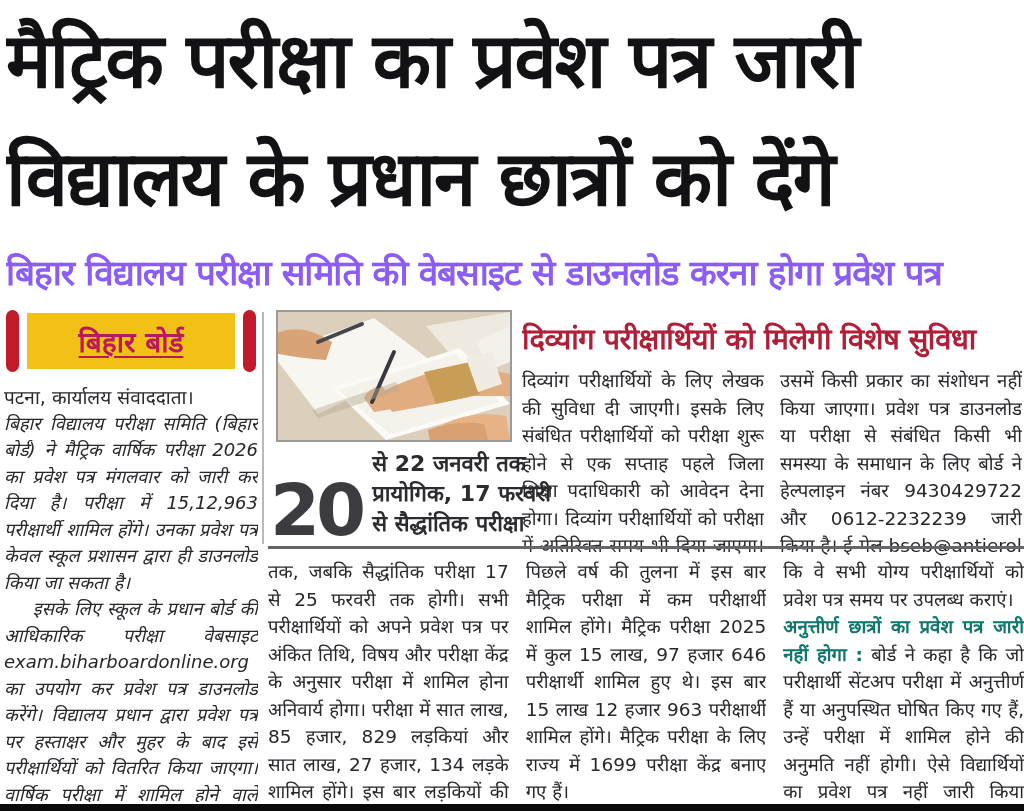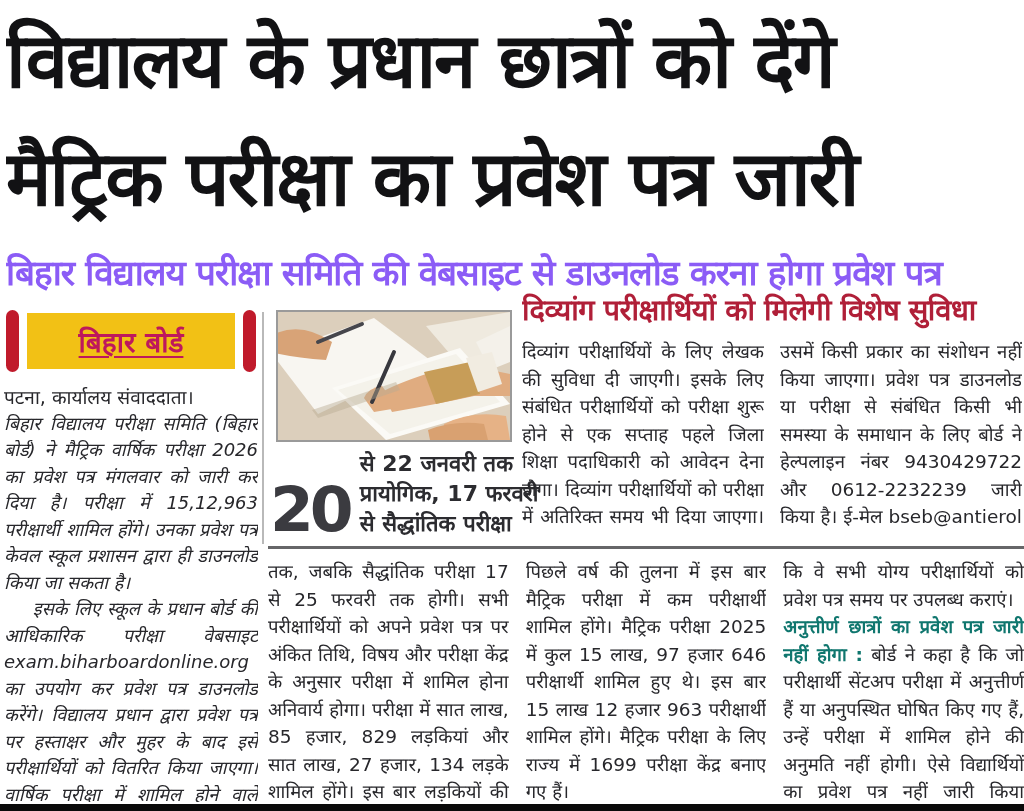--- a/index.html
+++ b/index.html
@@ -47,28 +47,28 @@
   .photo{
     position:absolute;left:276px;top:310px;width:232px;height:128px;
     border:2px solid #9a9a9a;background:#ded3c2;overflow:hidden;
   }
   .photo svg{display:block;}
   .callout{
     position:absolute;left:270px;top:446px;width:242px;height:96px;
     display:flex;align-items:center;gap:10px;
   }
   .callout-number{
-    font-size:63px;font-weight:900;color:#3b3b40;line-height:92px;letter-spacing:-4px;margin-top:32px;
+    font-size:72px;font-weight:900;color:#3b3b40;line-height:92px;letter-spacing:-4px;margin-top:32px;
   }
   .callout-lines{display:flex;flex-direction:column;gap:2px;}
   .callout-lines span{
     font-size:22px;font-weight:800;color:#2c2c30;line-height:28px;white-space:nowrap;
   }
   
-  .feature{position:absolute;left:522px;top:290px;width:500px;}
+  .feature{position:absolute;left:522px;top:319px;width:500px;}
   .feature-headline{
     font-size:29px;font-weight:900;color:#b01f38;line-height:40px;
     white-space:nowrap;overflow:hidden;letter-spacing:-0.5px;
   }
   .feature-cols{display:flex;gap:16px;margin-top:8px;}
   .feature-col{
     width:242px;font-size:18.5px;line-height:27.5px;text-align:justify;
     font-weight:500;color:#27272b;height:196px;overflow:hidden;
   }
   .feature-col p{margin:0;}
@@ -87,22 +87,22 @@
   }
   .bottom-col p{margin:0;}
   .bold-lead{font-weight:700;color:#0f766e;}
 </style>
 </head>
 <body>
 
 <div class="page">
 
   <div class="headline">
+    <span class="hl">मैट्रिक परीक्षा का प्रवेश पत्र जारी</span>
     <span class="hl">विद्यालय के प्रधान छात्रों को देंगे</span>
-    <span class="hl">मैट्रिक परीक्षा का प्रवेश पत्र जारी</span>
   </div>
 
   <div class="subheadline">बिहार विद्यालय परीक्षा समिति की वेबसाइट से डाउनलोड करना होगा प्रवेश पत्र</div>
 
   <div class="badge-row">
     <div class="badge-bar left"></div>
     <div class="badge-box">
       <span class="badge-label">बिहार बोर्ड</span>
     </div>
     <div class="badge-bar right"></div>

